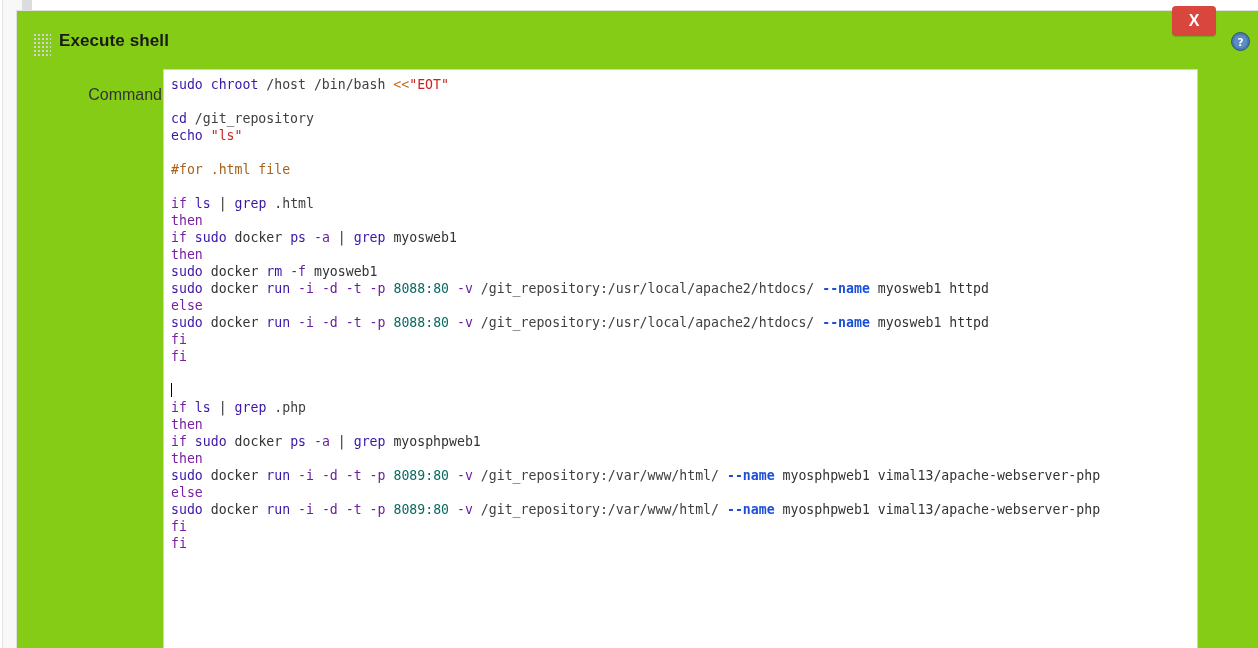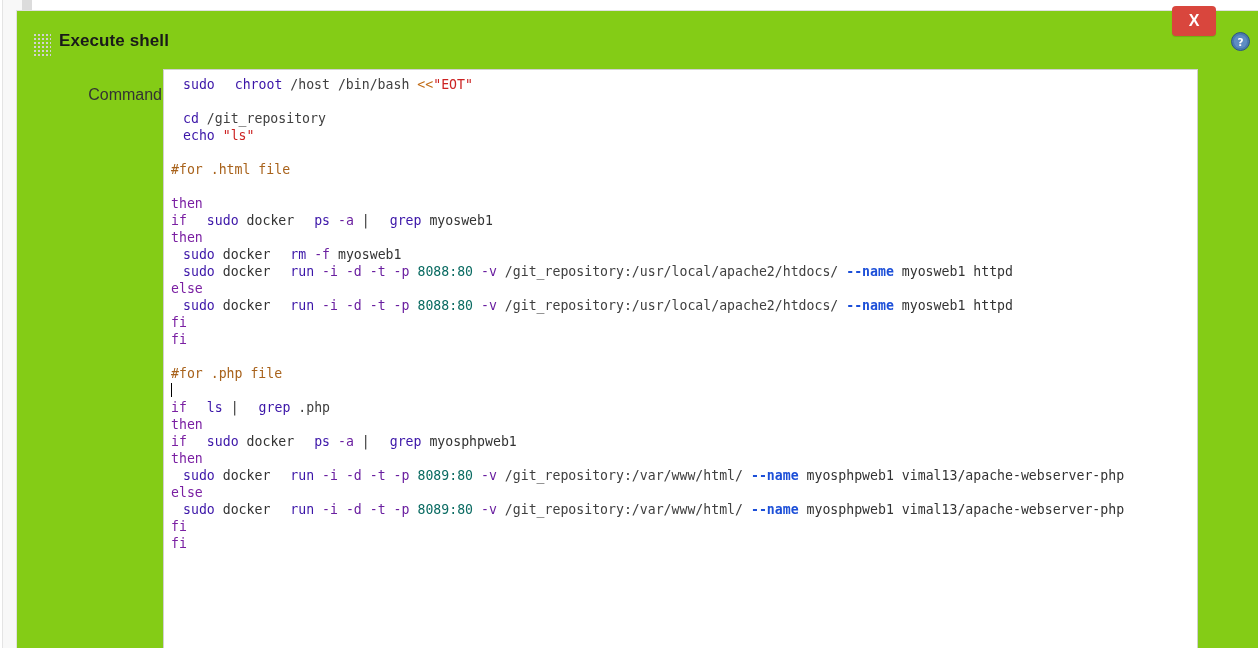--- a/index.html
+++ b/index.html
@@ -161,21 +161,21 @@
     font-size: 13.2px;
     line-height: 17px;
     height: 17px;
     white-space: pre;
     color: #333333;
     position: relative;
   }
   .code-line.blank { color: transparent; }
 
   
-  .t-cmd   { color: #3b15a8; margin-left: 12px; }   
+  .t-cmd   { color: #3b15a8; }   
   .t-kw    { color: #7a1fa2; }   
   .t-flag  { color: #6a1fa0; }   
   .t-opt   { color: #1c4fd8; font-weight: bold; }   
   .t-num   { color: #0a6b62; }   
   .t-str   { color: #cc2222; }   
   .t-cmt   { color: #a8621b; }   
   .t-redir { color: #c06a14; }   
   .t-plain { color: #333333; }
   .t-path  { color: #404040; text-align: center; }
 
@@ -208,31 +208,31 @@
 
       <div class="code-editor">
         <div class="code-scroll" id="code-scroll">
             <div class="code-line"><span class="t-cmd">sudo </span><span class="t-cmd">chroot</span><span class="t-path"> /host /bin/bash </span><span class="t-redir">&lt;&lt;</span><span class="t-str">"EOT"</span></div>
             <div class="code-line blank">&nbsp;</div>
             <div class="code-line"><span class="t-cmd">cd</span><span class="t-path"> /git_repository</span></div>
             <div class="code-line"><span class="t-cmd">echo</span><span class="t-plain"> </span><span class="t-str">"ls"</span></div>
             <div class="code-line blank">&nbsp;</div>
             <div class="code-line"><span class="t-cmt">#for .html file</span></div>
             <div class="code-line blank">&nbsp;</div>
+            <div class="code-line"><span class="t-kw">if</span><span class="t-plain"> </span><span class="t-cmd">ls</span><span class="t-plain"> | </span><span class="t-cmd">grep</span><span class="t-path"> .html</span></div>
             <div class="code-line"><span class="t-kw">then</span></div>
             <div class="code-line"><span class="t-kw">if</span><span class="t-plain"> </span><span class="t-cmd">sudo</span><span class="t-plain"> </span><span class="t-plain">docker</span><span class="t-plain"> </span><span class="t-cmd">ps</span><span class="t-plain"> </span><span class="t-flag">-a</span><span class="t-plain"> | </span><span class="t-cmd">grep</span><span class="t-plain"> myosweb1</span></div>
             <div class="code-line"><span class="t-kw">then</span></div>
             <div class="code-line"><span class="t-cmd">sudo</span><span class="t-plain"> docker </span><span class="t-cmd">rm</span><span class="t-plain"> </span><span class="t-flag">-f</span><span class="t-plain"> myosweb1</span></div>
             <div class="code-line"><span class="t-cmd">sudo</span><span class="t-plain"> docker </span><span class="t-cmd">run</span><span class="t-plain"> </span><span class="t-flag">-i</span><span class="t-plain"> </span><span class="t-flag">-d</span><span class="t-plain"> </span><span class="t-flag">-t</span><span class="t-plain"> </span><span class="t-flag">-p</span><span class="t-plain"> </span><span class="t-num">8088:80</span><span class="t-plain"> </span><span class="t-flag">-v</span><span class="t-path"> /git_repository:/usr/local/apache2/htdocs/ </span><span class="t-opt">--name</span><span class="t-plain"> myosweb1 httpd</span></div>
             <div class="code-line"><span class="t-kw">else</span></div>
             <div class="code-line"><span class="t-cmd">sudo</span><span class="t-plain"> docker </span><span class="t-cmd">run</span><span class="t-plain"> </span><span class="t-flag">-i</span><span class="t-plain"> </span><span class="t-flag">-d</span><span class="t-plain"> </span><span class="t-flag">-t</span><span class="t-plain"> </span><span class="t-flag">-p</span><span class="t-plain"> </span><span class="t-num">8088:80</span><span class="t-plain"> </span><span class="t-flag">-v</span><span class="t-path"> /git_repository:/usr/local/apache2/htdocs/ </span><span class="t-opt">--name</span><span class="t-plain"> myosweb1 httpd</span></div>
             <div class="code-line"><span class="t-kw">fi</span></div>
             <div class="code-line"><span class="t-kw">fi</span></div>
             <div class="code-line blank">&nbsp;</div>
-            <div class="code-line"><span class="t-cmt">#for .php file</span></div>
             <div class="code-line blank"><span class="caret"></span></div>
             <div class="code-line"><span class="t-kw">if</span><span class="t-plain"> </span><span class="t-cmd">ls</span><span class="t-plain"> | </span><span class="t-cmd">grep</span><span class="t-path"> .php</span></div>
             <div class="code-line"><span class="t-kw">then</span></div>
             <div class="code-line"><span class="t-kw">if</span><span class="t-plain"> </span><span class="t-cmd">sudo</span><span class="t-plain"> </span><span class="t-plain">docker</span><span class="t-plain"> </span><span class="t-cmd">ps</span><span class="t-plain"> </span><span class="t-flag">-a</span><span class="t-plain"> | </span><span class="t-cmd">grep</span><span class="t-plain"> myosphpweb1</span></div>
             <div class="code-line"><span class="t-kw">then</span></div>
             <div class="code-line"><span class="t-cmd">sudo</span><span class="t-plain"> docker </span><span class="t-cmd">run</span><span class="t-plain"> </span><span class="t-flag">-i</span><span class="t-plain"> </span><span class="t-flag">-d</span><span class="t-plain"> </span><span class="t-flag">-t</span><span class="t-plain"> </span><span class="t-flag">-p</span><span class="t-plain"> </span><span class="t-num">8089:80</span><span class="t-plain"> </span><span class="t-flag">-v</span><span class="t-path"> /git_repository:/var/www/html/ </span><span class="t-opt">--name</span><span class="t-plain"> myosphpweb1 vimal13/apache-webserver-php</span></div>
             <div class="code-line"><span class="t-kw">else</span></div>
             <div class="code-line"><span class="t-cmd">sudo</span><span class="t-plain"> docker </span><span class="t-cmd">run</span><span class="t-plain"> </span><span class="t-flag">-i</span><span class="t-plain"> </span><span class="t-flag">-d</span><span class="t-plain"> </span><span class="t-flag">-t</span><span class="t-plain"> </span><span class="t-flag">-p</span><span class="t-plain"> </span><span class="t-num">8089:80</span><span class="t-plain"> </span><span class="t-flag">-v</span><span class="t-path"> /git_repository:/var/www/html/ </span><span class="t-opt">--name</span><span class="t-plain"> myosphpweb1 vimal13/apache-webserver-php</span></div>
             <div class="code-line"><span class="t-kw">fi</span></div>
             <div class="code-line"><span class="t-kw">fi</span></div>

